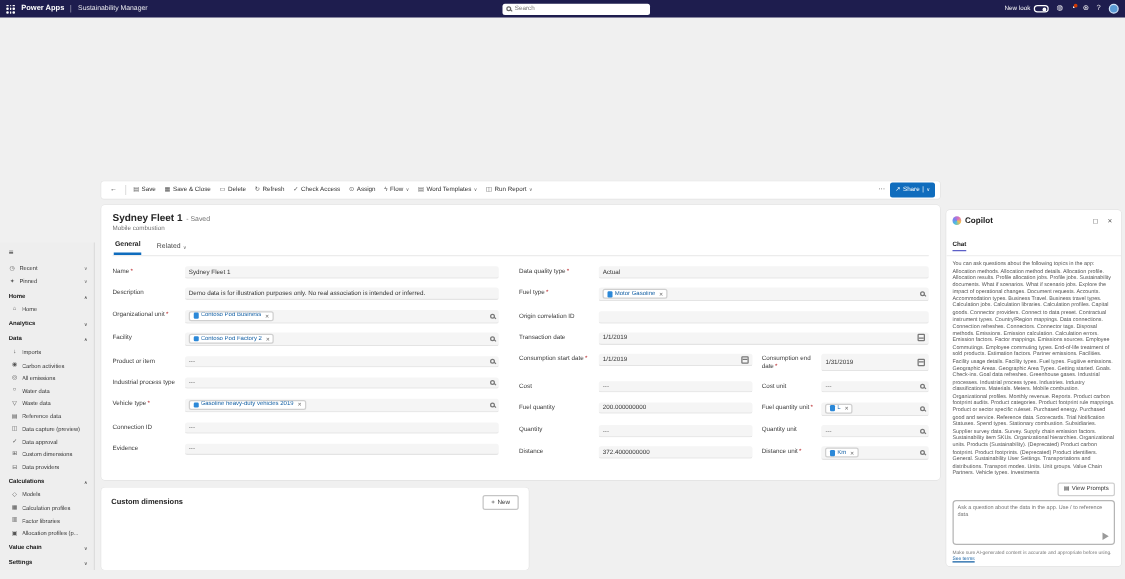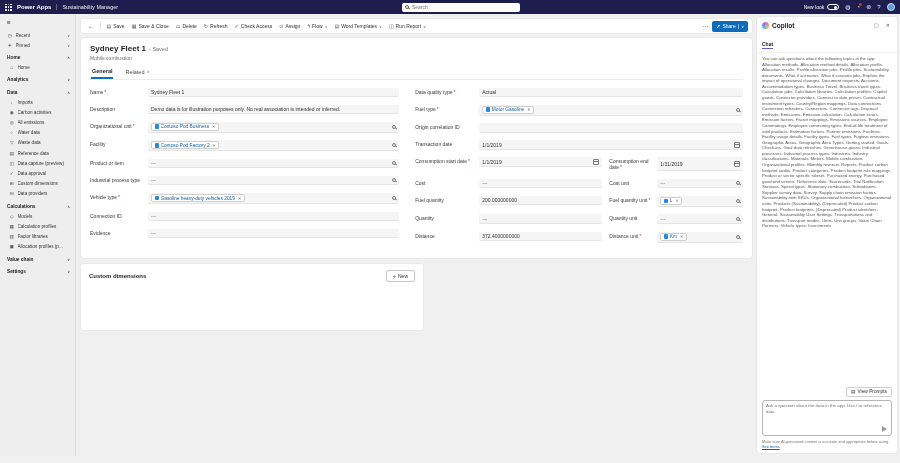--- a/index.html
+++ b/index.html
@@ -18,21 +18,21 @@
   .search input { border: 0; outline: 0; flex: 1; font-size: 5px; background: transparent; color:#444; min-width:0; }
   .tb-right { display: flex; align-items: center; gap: 6px; font-size: 5px; }
   .newlook { display: flex; align-items: center; gap: 3px; white-space: nowrap; }
   .toggle { width: 12px; height: 6.5px; border: 1px solid #fff; border-radius: 4px; position: relative; }
   .toggle::after { content:""; position:absolute; right:1px; top:0.8px; width:3.6px; height:3.6px; background:#fff; border-radius:50%; }
   .tb-ico { font-size: 6px; opacity: .95; position: relative; line-height: 1; }
   .badge-dot { position:absolute; top:-1.5px; right:-2px; width:3px; height:3px; background:#d83b01; border-radius:50%; }
   .avatar { width: 8.5px; height: 8.5px; border-radius: 50%; background: #5a9bd5; border: 1px solid #cfe3f7; }
 
   
-  .layout { display: flex; height: 442px; }
+  .layout { display: flex; height: 442px; align-items: flex-end; }
 
   
   .sidebar { width: 76px; flex: none; background: #eeeeee; border-right: 1px solid #dddddd; padding-top: 3px; overflow: hidden; }
   .side-burger { padding: 2px 7px 4px; font-size: 6.5px; color: #444; }
   .side-row { display: flex; align-items: center; gap: 3px; padding: 0 5px 0 7px; height: 10.2px; font-size: 4.6px; color: #333; }
   .side-row .gl { width: 5.5px; font-size: 4.8px; color: #555; text-align: center; flex: none; }
   .side-row .lbl { flex: 1; white-space: nowrap; overflow: hidden; }
   .side-row .chev { font-size: 3.8px; color: #666; flex: none; }
   .side-row.sec { font-weight: bold; font-size: 4.8px; color: #222; margin-top: 2px; }
   .side-row.indent { padding-left: 9px; }

